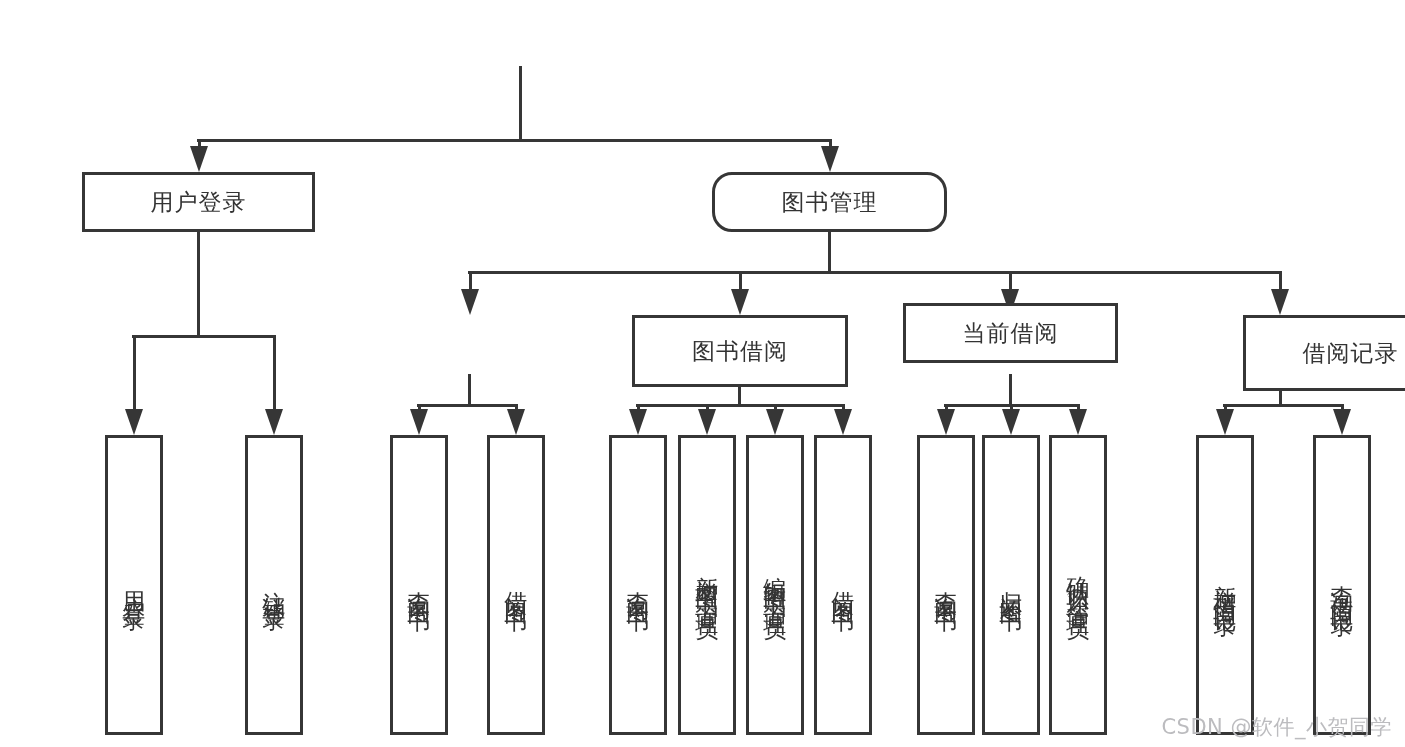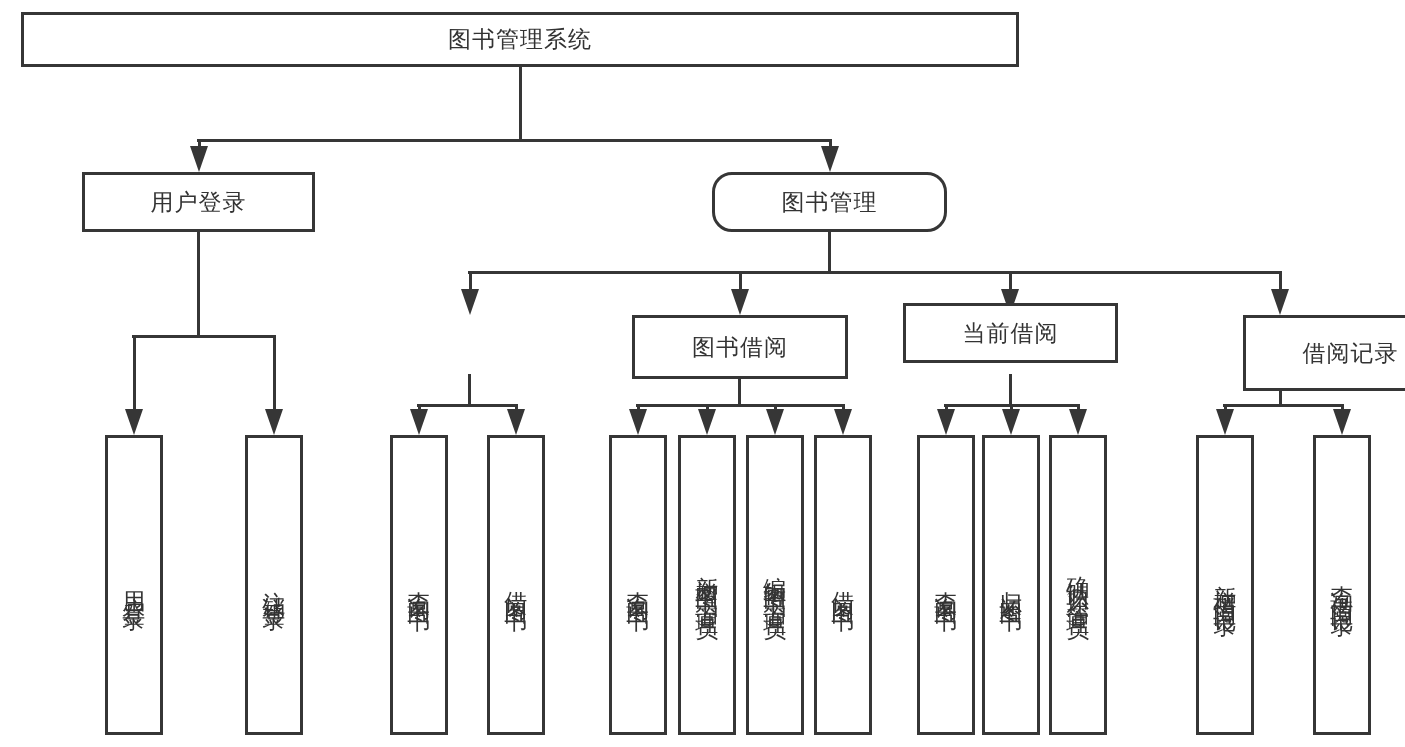--- a/index.html
+++ b/index.html
@@ -65,34 +65,31 @@
     letter-spacing:0.5px;
     z-index:5;
     white-space:nowrap;
   }
 </style>
 </head>
 <body>
 
 <div class="canvas">
 
-  <div class="box" style="left:21px;top:12px;width:998px;height:55px;">
-    <span>图书管理系统</span>
-  </div>
 
   <div class="box" style="left:82px;top:172px;width:233px;height:60px;">
     <span>用户登录</span>
   </div>
 
   <div class="box" style="left:712px;top:172px;width:235px;height:60px;border-radius:20px;">
     <span>图书管理</span>
   </div>
 
 
-  <div class="box" style="left:632px;top:315px;width:216px;height:64px;">
+  <div class="box" style="left:632px;top:315px;width:216px;height:72px;">
     <span>图书借阅</span>
   </div>
 
   <div class="box" style="left:903px;top:303px;width:215px;height:60px;">
     <span>当前借阅</span>
   </div>
 
   <div class="box" style="left:1243px;top:315px;width:215px;height:76px;">
     <span>借阅记录</span>
   </div>
@@ -233,14 +230,15 @@
 
   <div class="drop" style="left:1216px;top:405px;height:30px;">
     <div class="dline"></div>
     <div class="dhead"></div>
   </div>
   <div class="drop" style="left:1333px;top:405px;height:30px;">
     <div class="dline"></div>
     <div class="dhead"></div>
   </div>
 
+  <div class="watermark">CSDN @软件_小贺同学</div>
 
 </div>
 
 </body></html>

